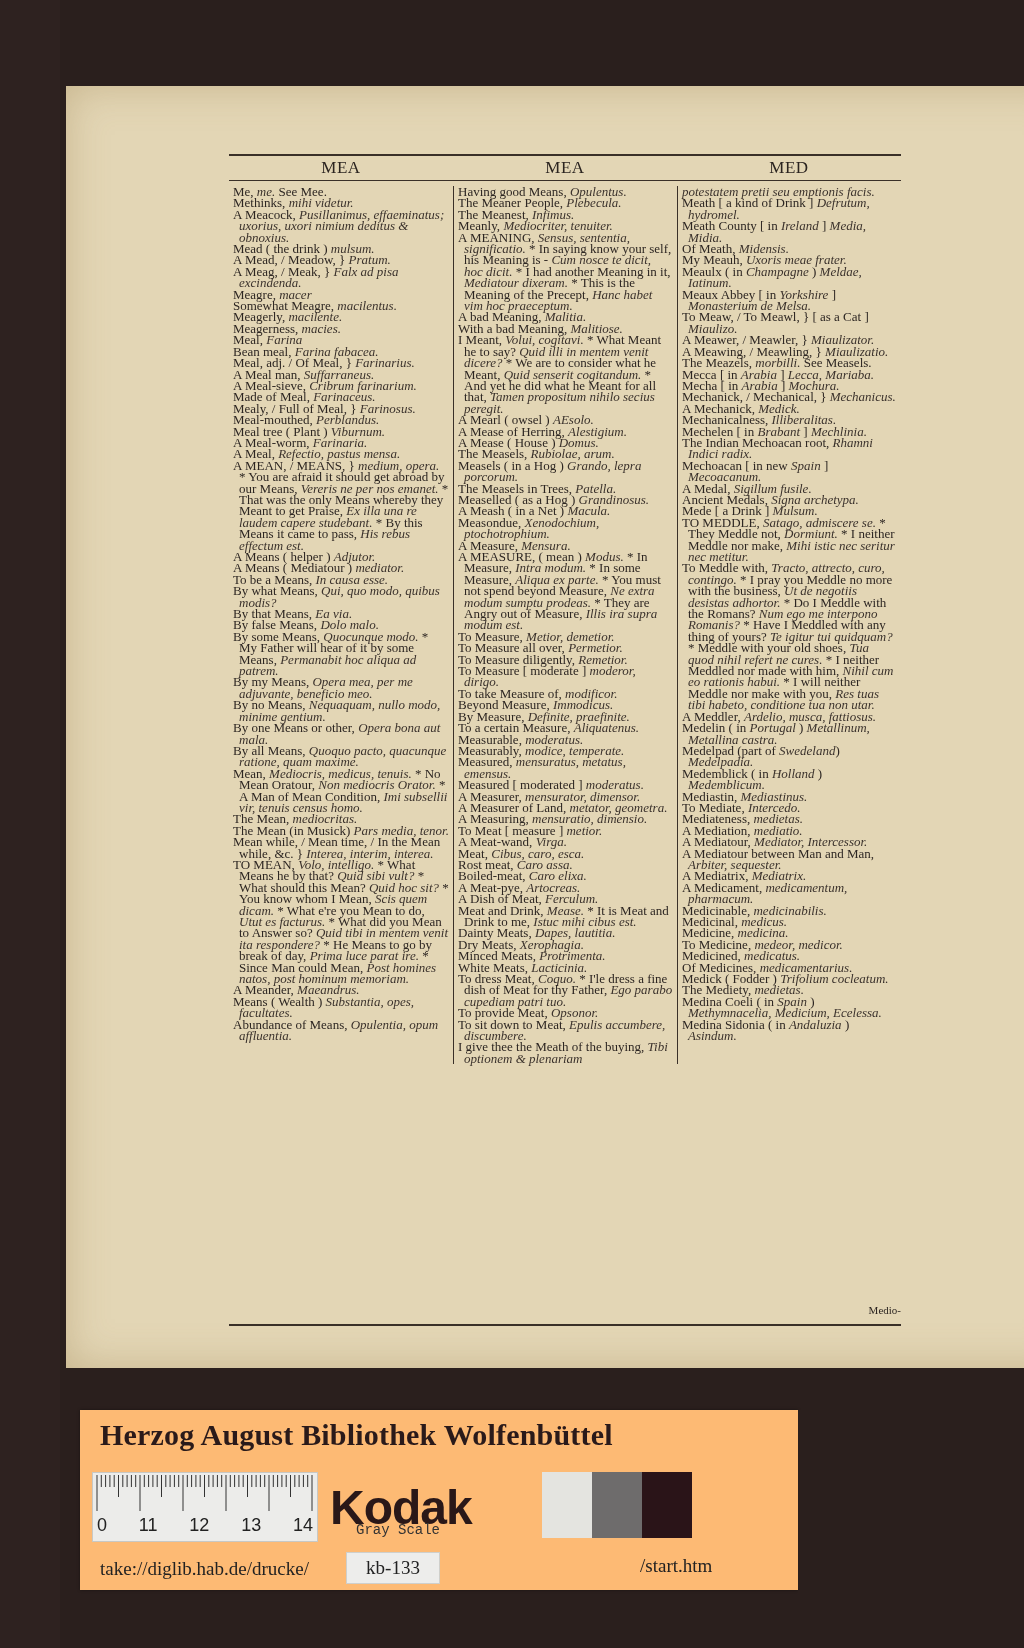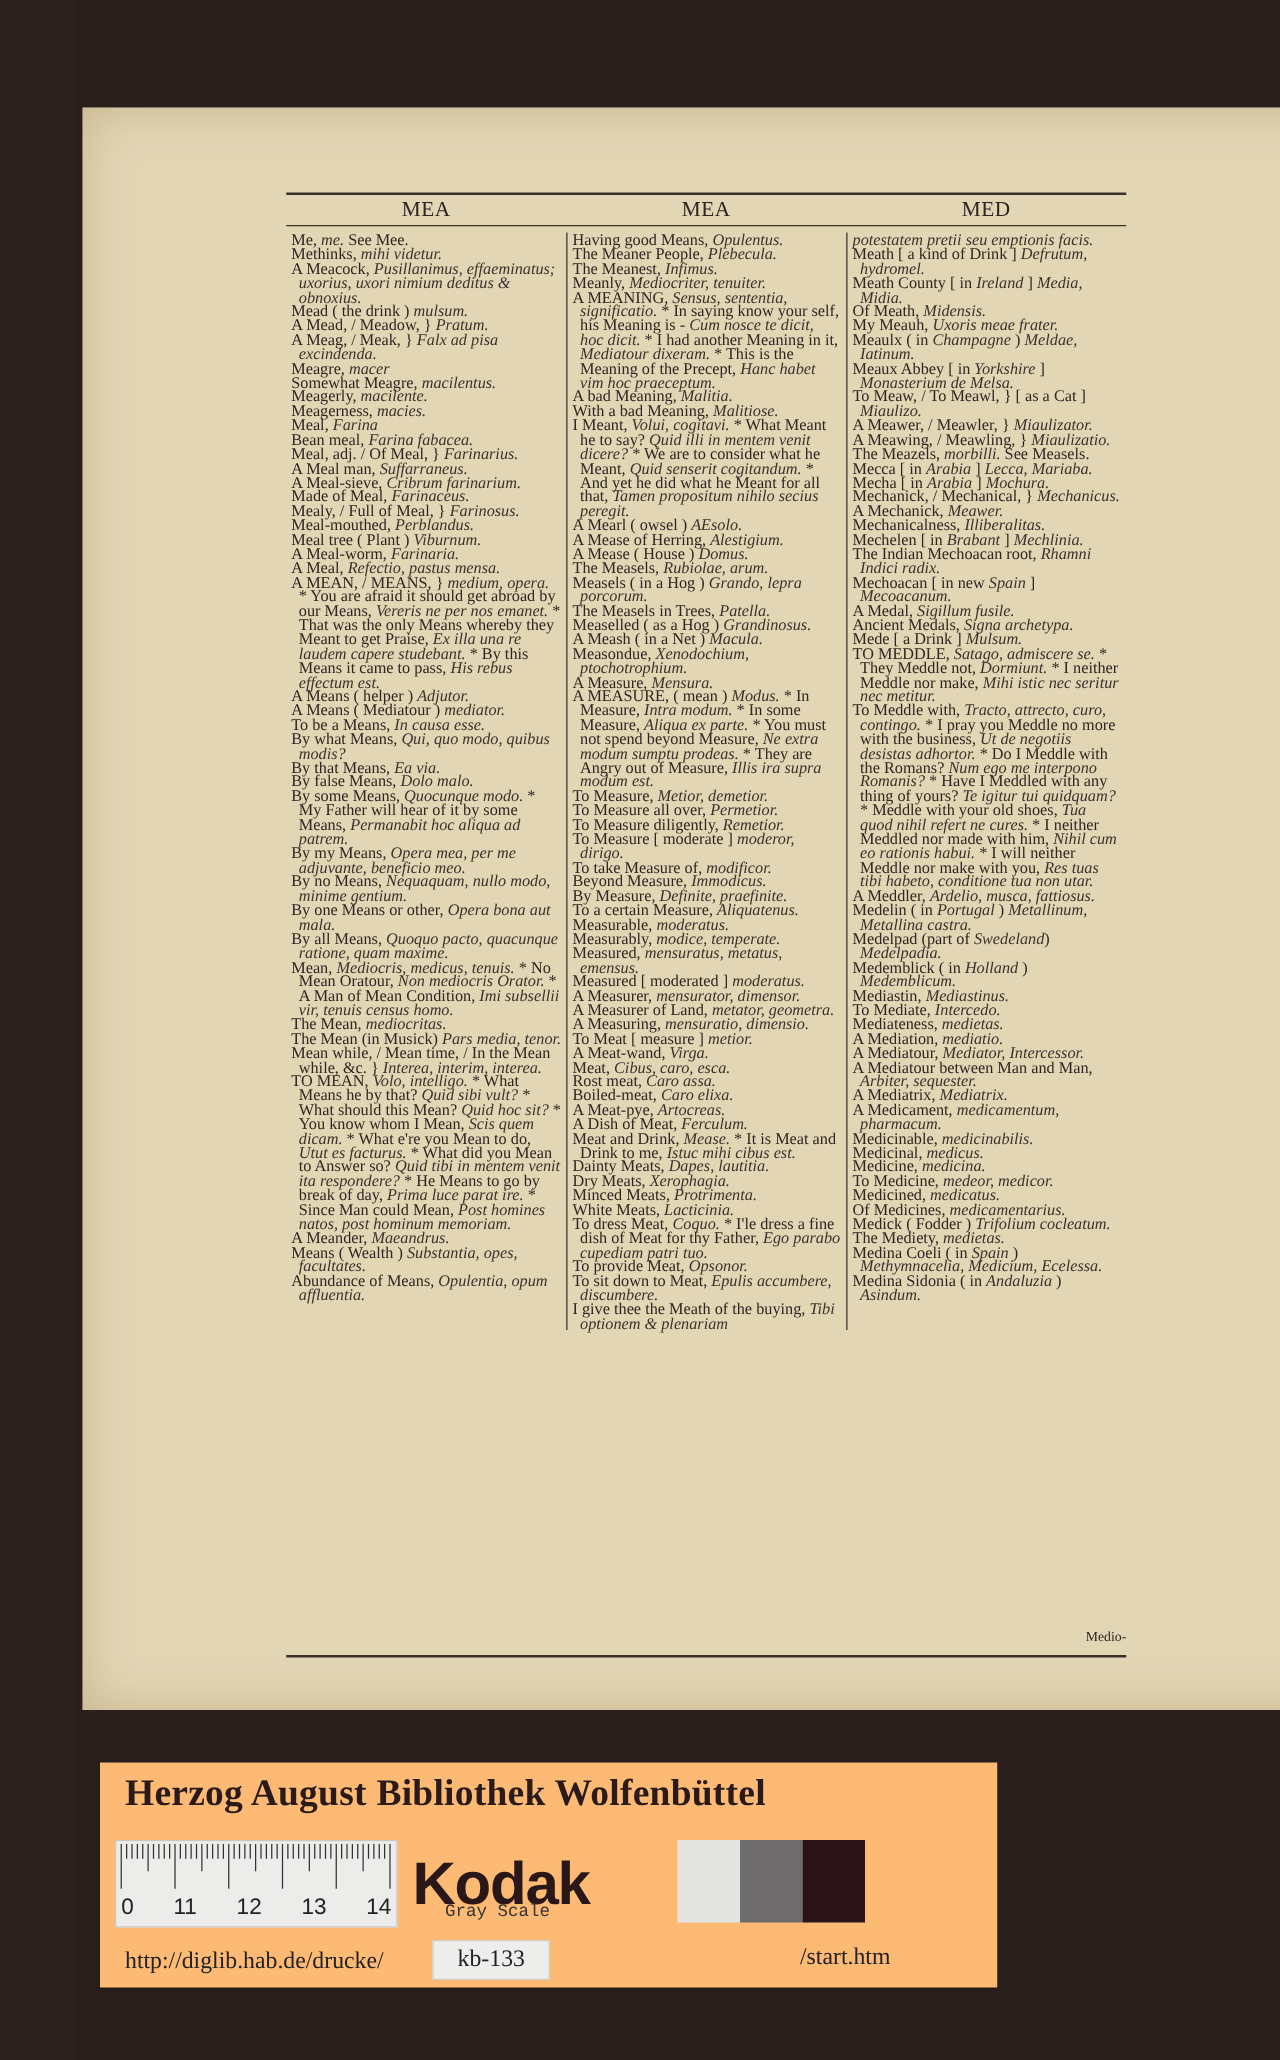--- a/index.html
+++ b/index.html
@@ -167,21 +167,21 @@
           <p class="entry">My Meauh, <i>Uxoris meae frater.</i></p>
           <p class="entry">Meaulx ( in <i>Champagne</i> ) <i>Meldae, Iatinum.</i></p>
           <p class="entry">Meaux Abbey [ in <i>Yorkshire</i> ] <i>Monasterium de Melsa.</i></p>
           <p class="entry">To Meaw, / To Meawl, } [ as a Cat ] <i>Miaulizo.</i></p>
           <p class="entry">A Meawer, / Meawler, } <i>Miaulizator.</i></p>
           <p class="entry">A Meawing, / Meawling, } <i>Miaulizatio.</i></p>
           <p class="entry">The Meazels, <i>morbilli.</i> See Measels.</p>
           <p class="entry">Mecca [ in <i>Arabia</i> ] <i>Lecca, Mariaba.</i></p>
           <p class="entry">Mecha [ in <i>Arabia</i> ] <i>Mochura.</i></p>
           <p class="entry">Mechanick, / Mechanical, } <i>Mechanicus.</i></p>
-          <p class="entry">A Mechanick, <i>Meawer.</i></p>
+          <p class="entry">A Mechanick, <i>Medick.</i></p>
           <p class="entry">Mechanicalness, <i>Illiberalitas.</i></p>
           <p class="entry">Mechelen [ in <i>Brabant</i> ] <i>Mechlinia.</i></p>
           <p class="entry">The Indian Mechoacan root, <i>Rhamni Indici radix.</i></p>
           <p class="entry">Mechoacan [ in new <i>Spain</i> ] <i>Mecoacanum.</i></p>
           <p class="entry">A Medal, <i>Sigillum fusile.</i></p>
           <p class="entry">Ancient Medals, <i>Signa archetypa.</i></p>
           <p class="entry">Mede [ a Drink ] <i>Mulsum.</i></p>
           <p class="entry">TO MEDDLE, <i>Satago, admiscere se.</i> * They Meddle not, <i>Dormiunt.</i> * I neither Meddle nor make, <i>Mihi istic nec seritur nec metitur.</i></p>
           <p class="entry">To Meddle with, <i>Tracto, attrecto, curo, contingo.</i> * I pray you Meddle no more with the business, <i>Ut de negotiis desistas adhortor.</i> * Do I Meddle with the Romans? <i>Num ego me interpono Romanis?</i> * Have I Meddled with any thing of yours? <i>Te igitur tui quidquam?</i> * Meddle with your old shoes, <i>Tua quod nihil refert ne cures.</i> * I neither Meddled nor made with him, <i>Nihil cum eo rationis habui.</i> * I will neither Meddle nor make with you, <i>Res tuas tibi habeto, conditione tua non utar.</i></p>
           <p class="entry">A Meddler, <i>Ardelio, musca, fattiosus.</i></p>
@@ -277,17 +277,17 @@
       <span>14</span>
     </div>
   </div>
   <div class="kodak">Kodak</div>
   <div class="grayscale-label">Gray Scale</div>
   <div class="swatches">
     <div class="swatch" style="background: rgb(228, 228, 224);"></div>
     <div class="swatch" style="background: rgb(110, 108, 108);"></div>
     <div class="swatch" style="background: rgb(42, 20, 24);"></div>
   </div>
-  <div class="url-left">http://diglib.hab.de/drucke/</div>
+  <div class="url-left">take://diglib.hab.de/drucke/</div>
   <div class="code-box">kb-133</div>
   <div class="url-right">/start.htm</div>
 </div>
 <div class="dark-right"></div>
 
 </body></html>

